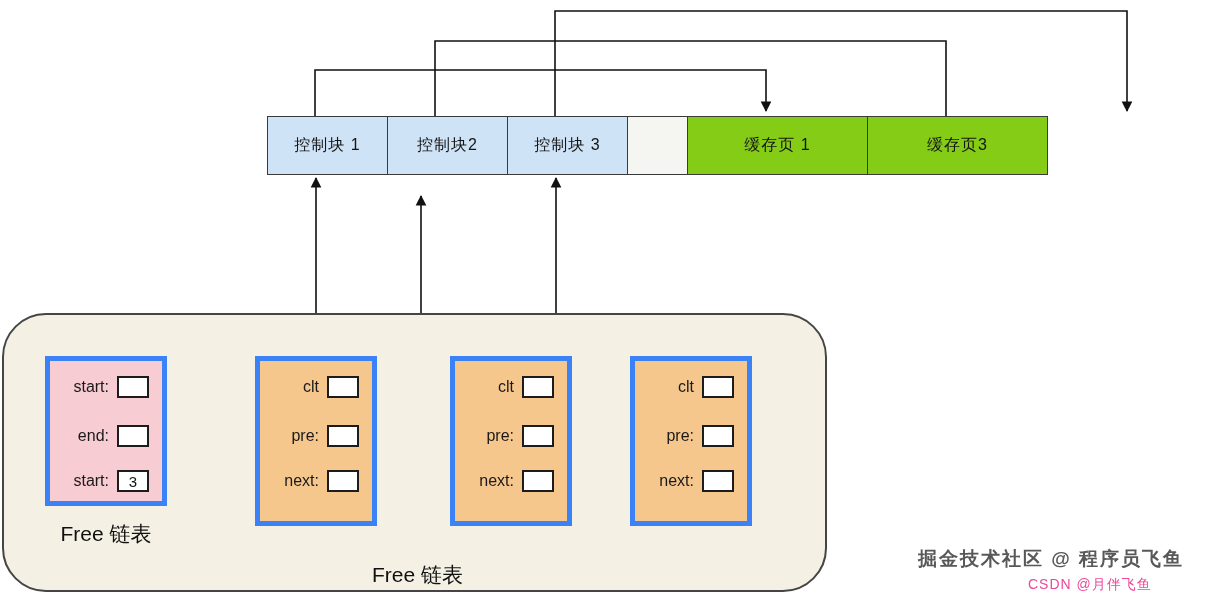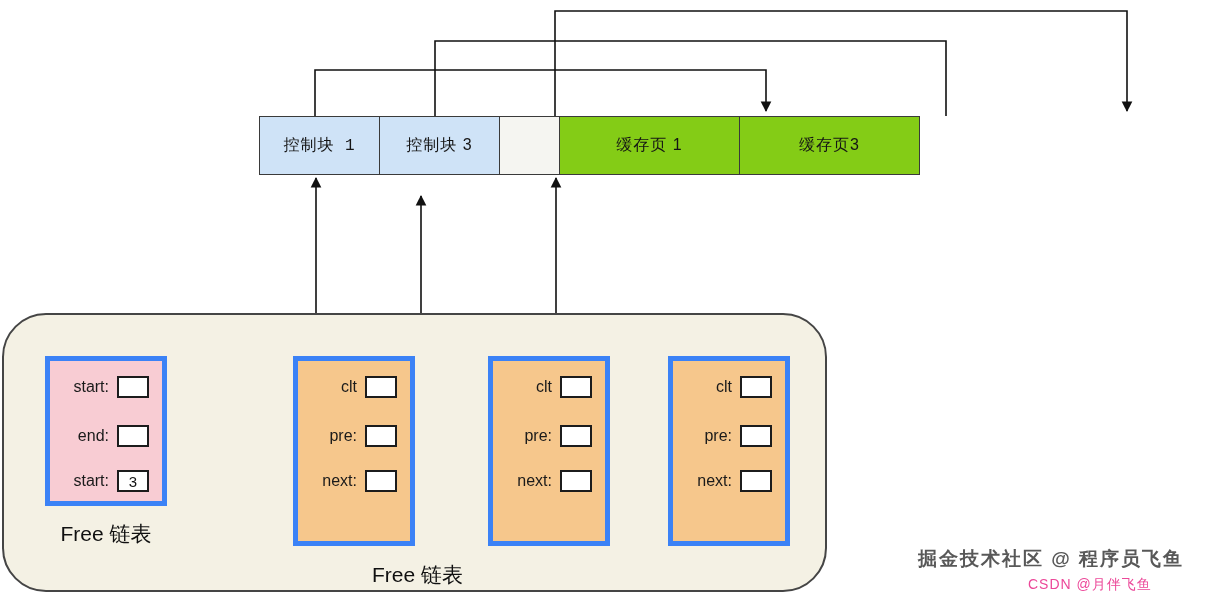--- a/index.html
+++ b/index.html
@@ -9,37 +9,37 @@
   }
   svg.wires { position:absolute; left:0; top:0; width:1217px; height:597px; pointer-events:none; }
 
   
   .toprow { position:absolute; left:255px; top:116px; height:59px; display:flex; }
   .cell {
     box-sizing:border-box; border:1px solid #3a3a3a; margin-left:-1px;
     display:flex; align-items:center; justify-content:center;
     font-size:16px; letter-spacing:1px; color:#151515;
   }
-  .cell:first-child { margin-left:4px;font-family:Liberation Mono, monospace; }
+  .cell:first-child { margin-left:12px; }
   .cell.blue  { width:121px; background:#cfe3f7; }
   .cell.gray  { width:61px;  background:#f5f5f1; }
   .cell.green { width:181px; background:#84cc16; }
 
   
   .flist {
     position:absolute; left:2px; top:313px; width:825px; height:279px;
     box-sizing:border-box; background:#f4f1e4; border:2px solid #454545; border-radius:44px;
   }
 
   .headbox, .node {
     position:absolute; top:356px; width:122px; box-sizing:border-box;
     border:5px solid #3b82f6;
   }
   .headbox { left:45px; height:150px; background:#f8ccd3; }
-  .node    { height:190px; background:#f6c78c;margin-left:38px; }
+  .node    { height:170px; background:#f6c78c; }
   .node.n1 { left:255px; } .node.n2 { left:450px; } .node.n3 { left:630px; }
 
   .fieldrow {
     position:absolute; left:0; right:0; height:22px;
     display:flex; align-items:center; justify-content:flex-end;
     padding-right:13px; gap:8px; font-size:16px; color:#1a1a1a;
   }
   .fieldrow.r1 { top:15px; } .fieldrow.r2 { top:64px; } .fieldrow.r3 { top:109px; }
   .slot {
     width:32px; height:22px; box-sizing:border-box; background:#ffffff;
@@ -100,20 +100,23 @@
       <path d="M450,431 H382" marker-end="url(#arr)"></path>
       <path d="M630,431 H577" marker-end="url(#arr)"></path>
 
       <path d="M152,431 H194 V536 H690 V512" marker-end="url(#arr)"></path>
     </g>
   </svg>
 
   <div class="toprow">
     <div class="cell blue">
         <span>控制块 1</span>
+      </div>
+    <div class="cell blue">
+        <span>控制块2</span>
       </div>
     <div class="cell blue">
         <span>控制块 3</span>
       </div>
     <div class="cell gray"></div>
     <div class="cell green">
         <span>缓存页 1</span>
       </div>
     <div class="cell green">
         <span>缓存页3</span>

